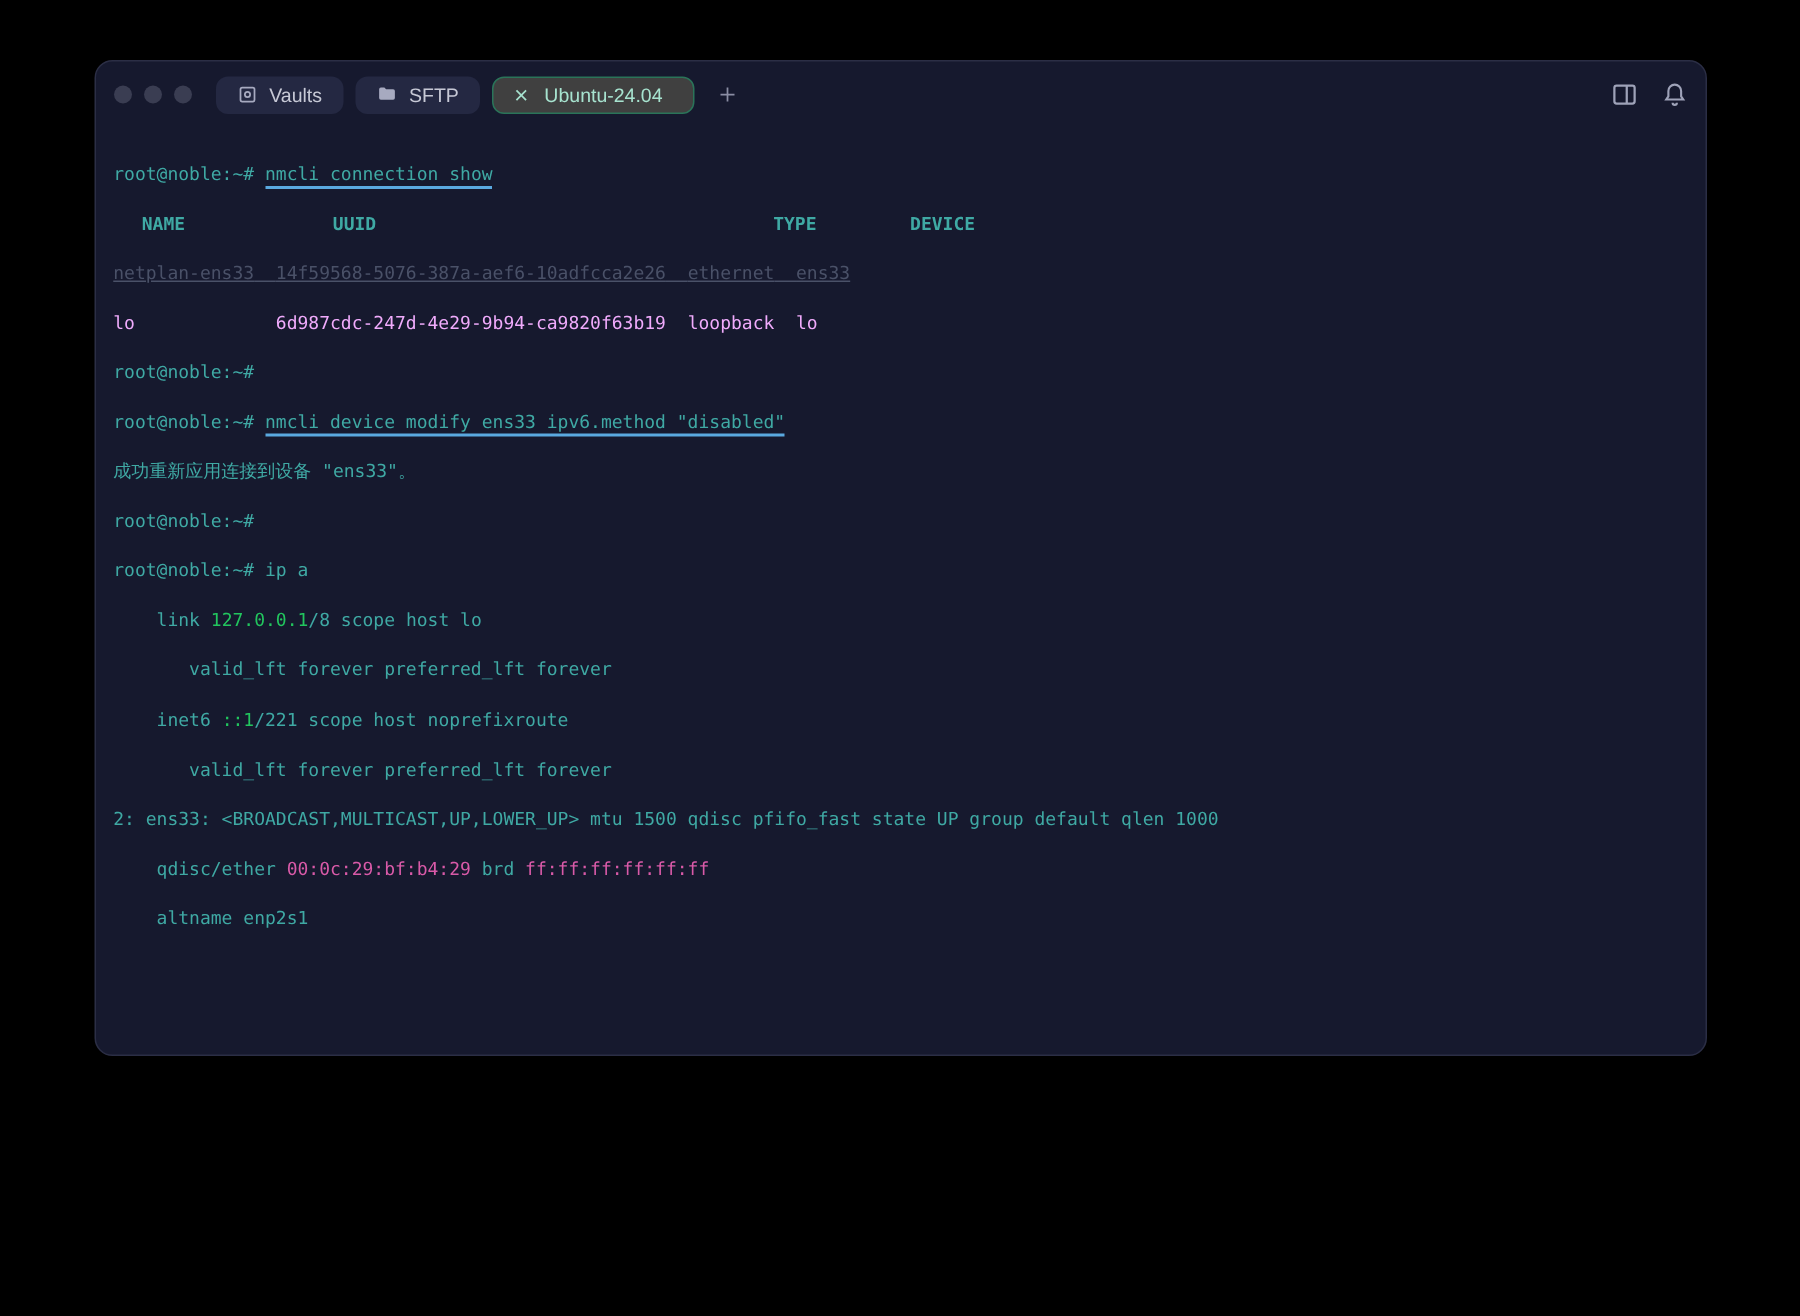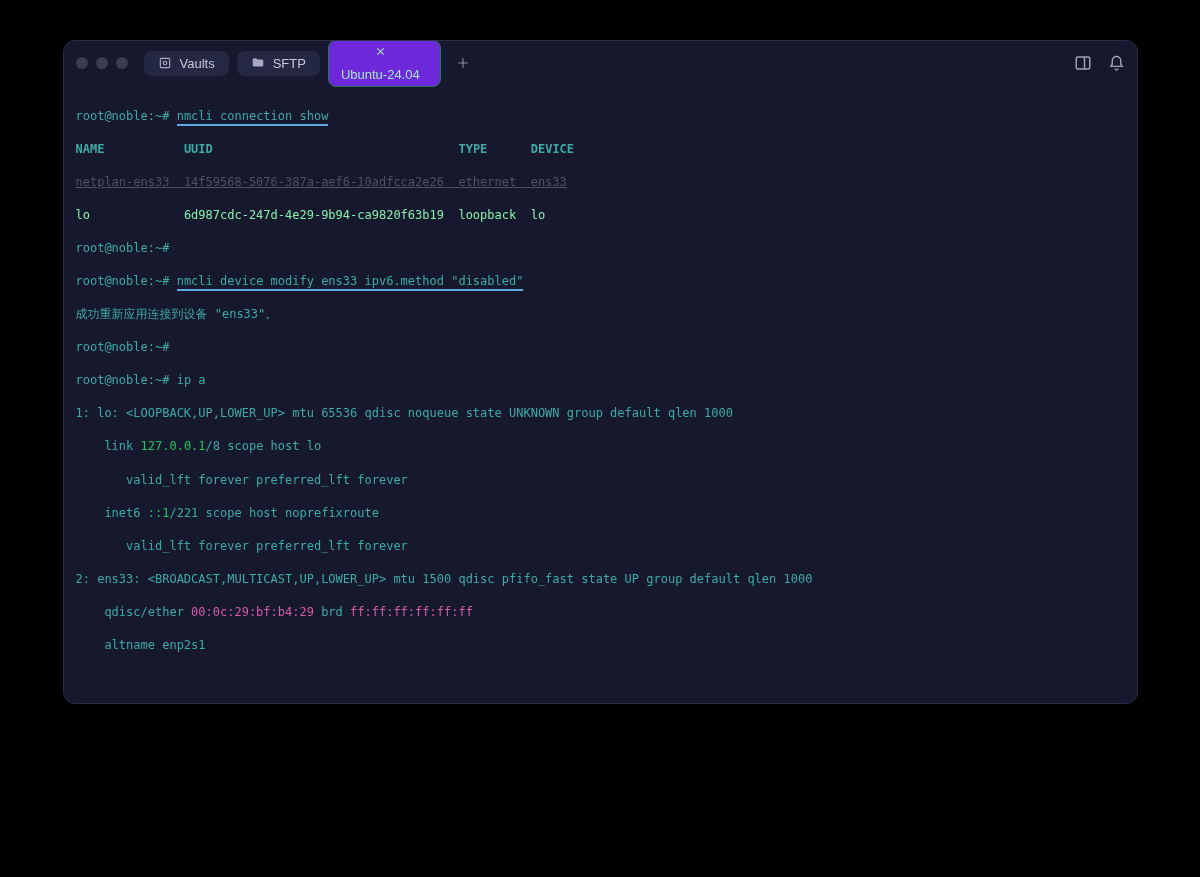--- a/index.html
+++ b/index.html
@@ -49,25 +49,24 @@
     gap: 8px;
     padding: 5px 14px;
     border-radius: 8px;
     color: #c7c9d6;
     font-size: 13px;
     font-family: -apple-system, 'Segoe UI', sans-serif;
     background: #242842;
     cursor: pointer;
   }
   .tab.active {
-    background: #6d28d9;
+    background: #404040;
     color: #a7e3cf;
     border: 1px solid #2a7459;
     padding: 4px 20px 4px 12px;
-    flex-direction: column;
   }
   .tab .icon {
     width: 14px;
     height: 14px;
     display: inline-flex;
     align-items: center;
     justify-content: center;
     font-size: 12px;
     color: #a7aac0;
   }
@@ -99,23 +98,23 @@
     color: #3fa9a4;
     white-space: pre;
     font-weight: 500;
     overflow: hidden;
   }
   .prompt { color: #3fa9a4; }
   .cmd-underline {
     border-bottom: 2px solid #5aa9e0;
     padding-bottom: 1px;
   }
-  .header-col { color: #3fa9a4; font-weight: 600; }
+  .header-col { color: #3fa9a4; font-weight: 600; margin-left: 19px; }
   .dim { color: #4a5168; text-decoration: underline; }
-  .faded { color: #86efac; }
+  .faded { color: #f0abfc; }
   .cn { color: #3fa9a4; }
   .mac { color: #d95aa8; }
   .ip { color: #22c55e; }
   .line { display: block; }
   svg { display: block; }
   .panel-icon svg, .bell-icon svg { stroke: #9ea2b8; }
 </style>
 </head>
 <body>
 
@@ -178,21 +177,20 @@
   <div class="terminal">
 <span class="line"><span class="prompt">root@noble:~#</span> <span class="cmd-underline">nmcli connection show</span></span>
 <span class="line"><span class="header-col">NAME</span>           <span class="header-col">UUID</span>                                  <span class="header-col">TYPE</span>      <span class="header-col">DEVICE</span></span>
 <span class="line dim"><span>netplan-ens33</span>  <span>14f59568-5076-387a-aef6-10adfcca2e26</span>  <span>ethernet</span>  <span>ens33</span></span>
 <span class="line faded"><span>lo</span>             <span>6d987cdc-247d-4e29-9b94-ca9820f63b19</span>  <span>loopback</span>  <span>lo</span></span>
 <span class="line"><span class="prompt">root@noble:~#</span></span>
 <span class="line"><span class="prompt">root@noble:~#</span> <span class="cmd-underline">nmcli device modify ens33 ipv6.method "disabled"</span></span>
 <span class="line cn">成功重新应用连接到设备 "ens33"。</span>
 <span class="line"><span class="prompt">root@noble:~#</span></span>
 <span class="line"><span class="prompt">root@noble:~#</span> <span>ip a</span></span>
-<span class="line">1: lo: &lt;LOOPBACK,UP,LOWER_UP&gt; mtu 65536 qdisc noqueue state UNKNOWN group default qlen 1000</span>
 <span class="line"><span>    link </span><span class="ip">127.0.0.1</span><span>/8 scope host lo</span></span>
 <span class="line">       valid_lft forever preferred_lft forever</span>
 <span class="line"><span>    inet6 </span><span class="ip">::1</span><span>/221 scope host noprefixroute</span></span>
 <span class="line">       valid_lft forever preferred_lft forever</span>
 <span class="line">2: ens33: &lt;BROADCAST,MULTICAST,UP,LOWER_UP&gt; mtu 1500 qdisc pfifo_fast state UP group default qlen 1000</span>
 <span class="line"><span>    qdisc/ether </span><span class="mac">00:0c:29:bf:b4:29</span><span> brd </span><span class="mac">ff:ff:ff:ff:ff:ff</span></span>
 <span class="line">    altname enp2s1</span>
 
 
 

